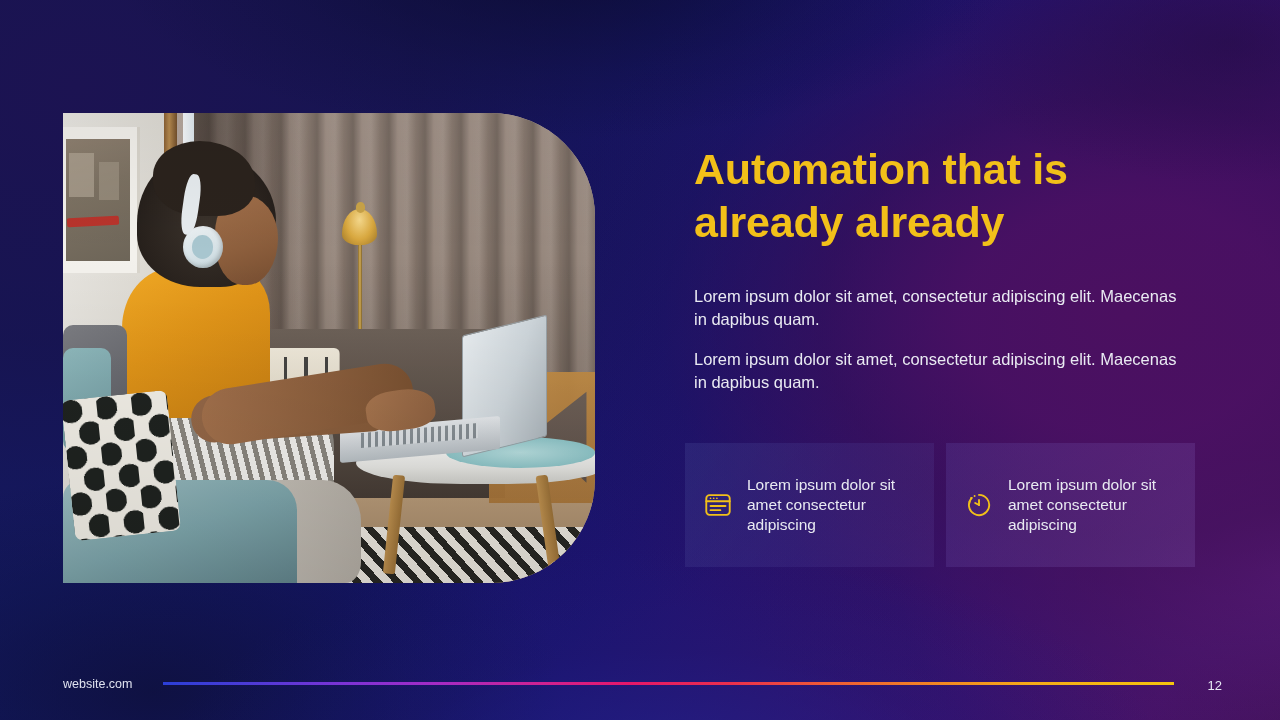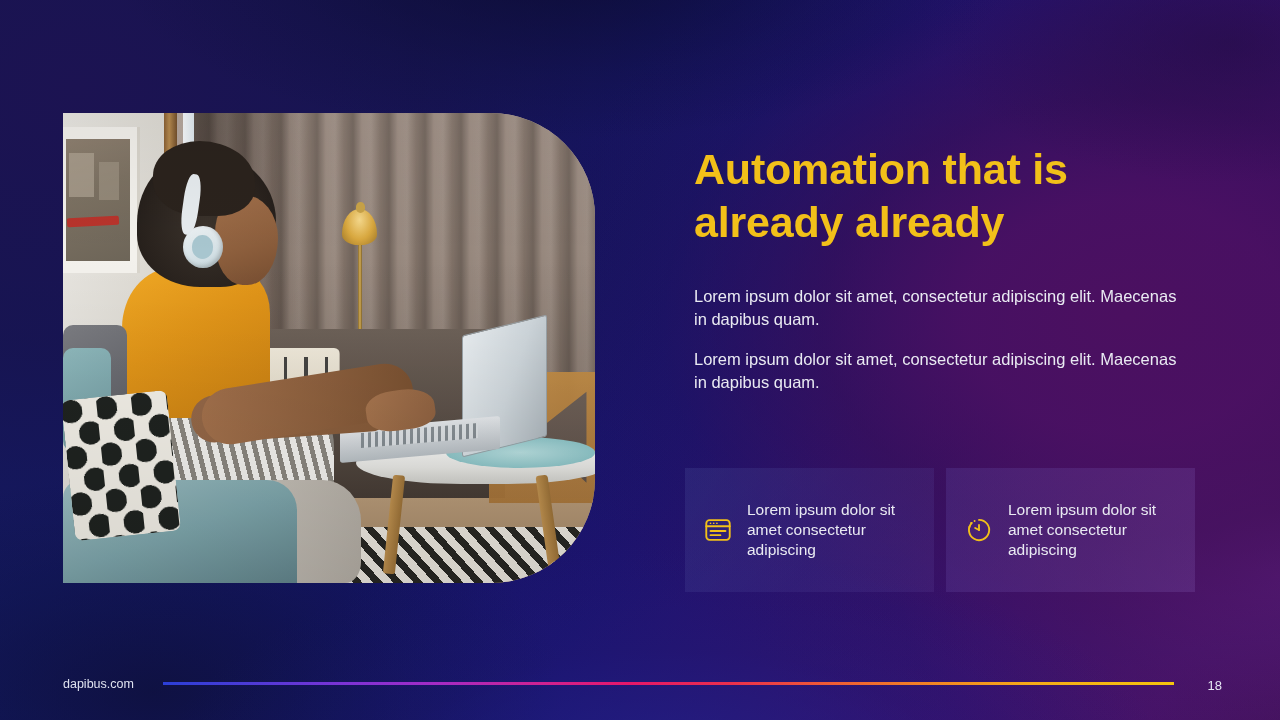--- a/index.html
+++ b/index.html
@@ -195,21 +195,21 @@
     letter-spacing:-0.2px;
   }
   .paras{
     position:absolute; left:694px; top:285px; width:485px;
     color:#e9eaf2; font-size:16.5px; line-height:1.42;
   }
   .paras p + p{ margin-top:16px; }
 
   
   .cards{
-    position:absolute; left:685px; top:468px;
+    position:absolute; left:685px; top:443px;
     width:510px; height:124px;
     display:flex; gap:12px;
   }
   .card{
     flex:1; position:relative;
     display:flex; align-items:center; gap:14px;
     padding:0 18px;
   }
   .card-1{ background:linear-gradient(120deg, rgba(70,74,150,0.30) 0%, rgba(74,62,148,0.26) 55%, rgba(90,64,150,0.24) 100%); }
   .card-2{ background:linear-gradient(120deg, rgba(92,70,160,0.30) 0%, rgba(108,72,160,0.30) 50%, rgba(130,92,180,0.26) 100%); }
@@ -332,15 +332,15 @@
         <circle cx="11.3" cy="6.3" r="1.05" fill="#F2C019" stroke="none"></circle>
         <line x1="16" y1="16" x2="16" y2="10.6"></line>
         <line x1="16" y1="16" x2="11.9" y2="13.9"></line>
       </svg>
     </span>
     <span class="card-text">Lorem ipsum dolor sit amet consectetur adipiscing</span>
   </div>
 
 </div>
 
-<div class="footer-site">dapibus.com</div>
+<div class="footer-site">website.com</div>
 <div class="footer-rule"></div>
-<div class="footer-page">18</div>
+<div class="footer-page">12</div>
 
 </body></html>

